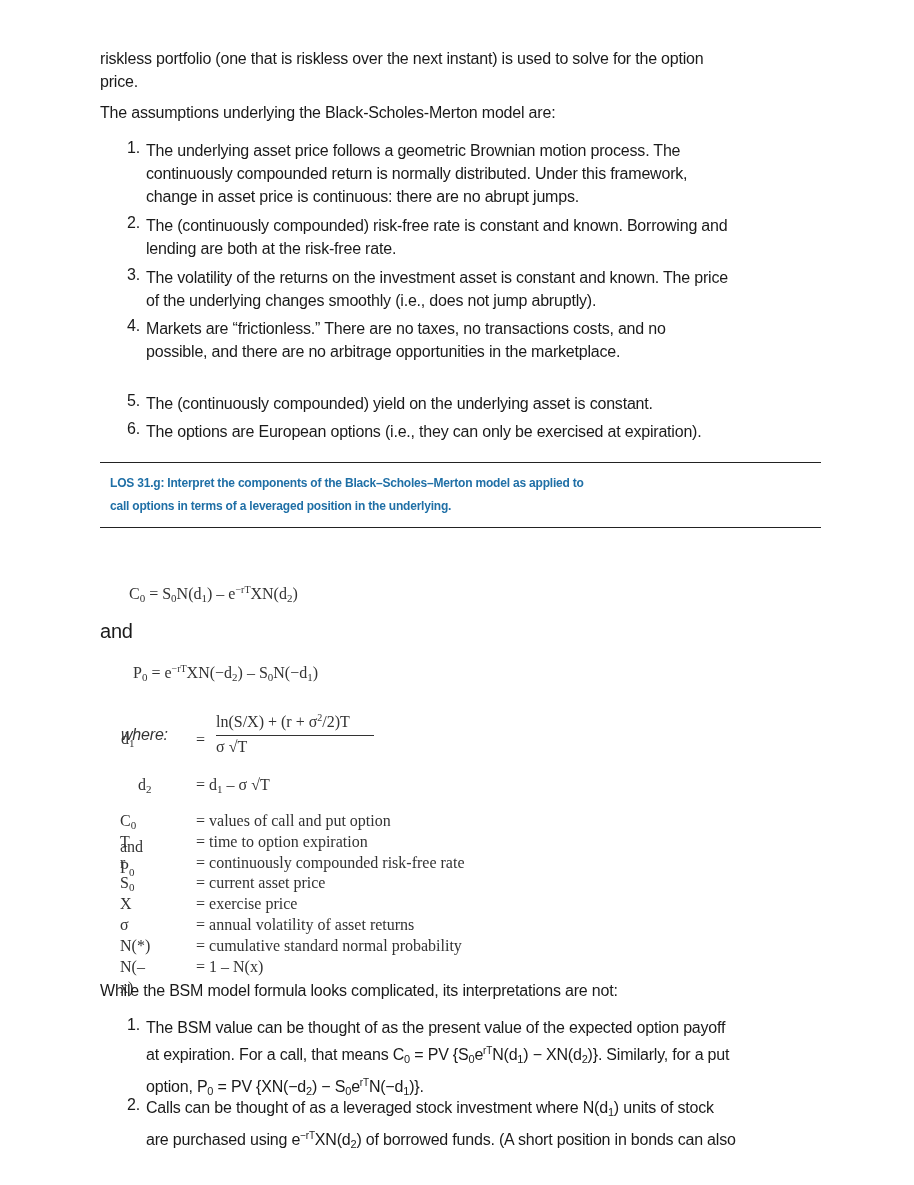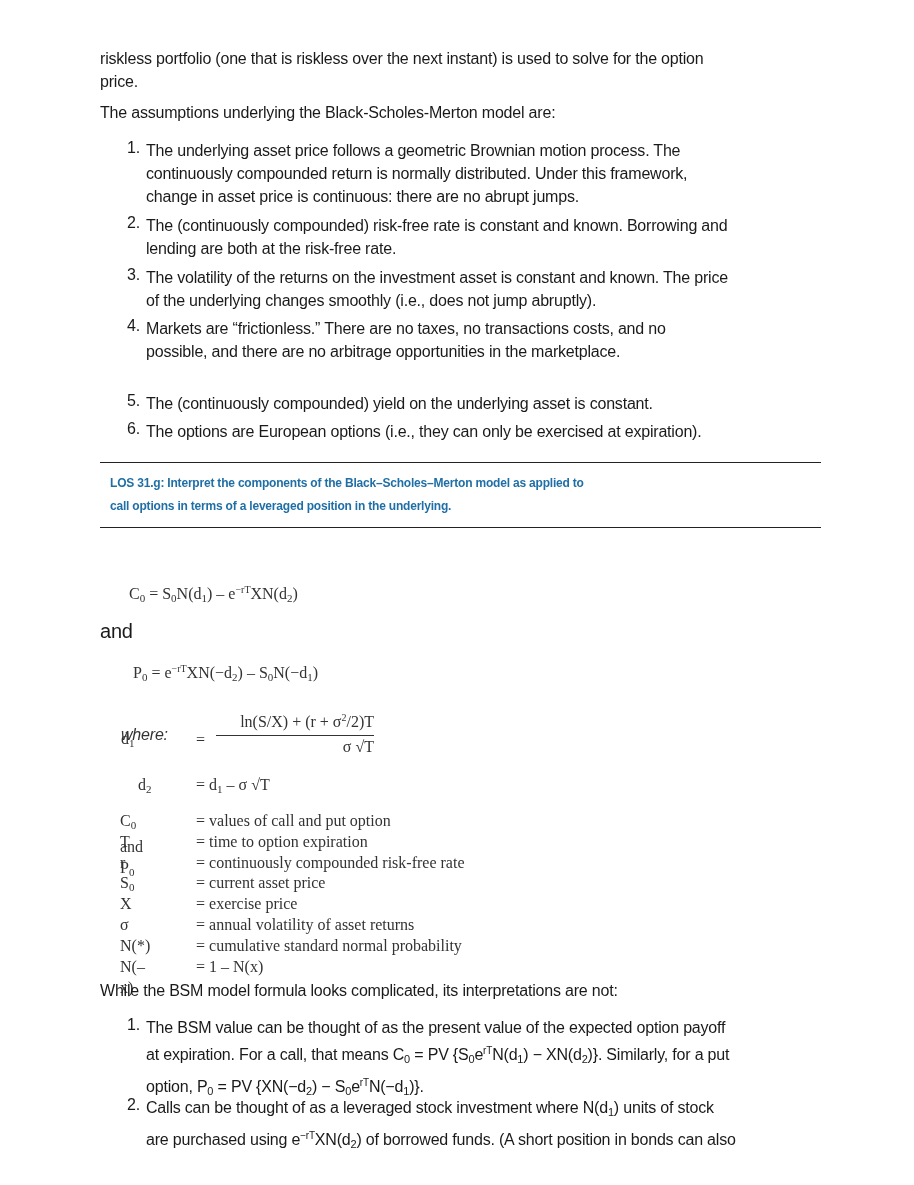--- a/index.html
+++ b/index.html
@@ -9,21 +9,21 @@
     .abs { position: absolute; white-space: nowrap; }
     p.line { margin: 0; }
     .list-item { position: absolute; left: 127px; width: 700px; }
     .list-item .num { position: absolute; left: 0; }
     .list-item .txt { position: absolute; left: 19px; line-height: 23px; }
     .rule { position: absolute; left: 100px; width: 721px; height: 1px; background: #222; }
     .los { position: absolute; left: 110px; top: 472px; color: #1f6fa6; font-weight: bold; line-height: 23px; font-size: 12px; }
     .formula { font-family: "Liberation Serif", "DejaVu Serif", serif; font-size: 16px; color: #333; }
     sub { font-size: 11px; vertical-align: -3px; }
     sup { font-size: 10px; vertical-align: 6px; }
-    .frac { position: absolute; left: 216px; top: 712px; width: 158px; text-align: right; }
+    .frac { position: absolute; left: 216px; top: 712px; width: 158px; text-align: left; }
     .frac .numr { display: block; padding-bottom: 4px; border-bottom: 1px solid #333; }
     .frac .den { display: block; padding-top: 2px; }
     .defs .row { position: absolute; left: 120px; height: 21px; line-height: 21px; }
     .defs .sym { position: absolute; left: 0; }
     .defs .desc { position: absolute; left: 76px; white-space: nowrap; }
     .it { font-style: italic; }
   </style>
 </head>
 <body>
 

